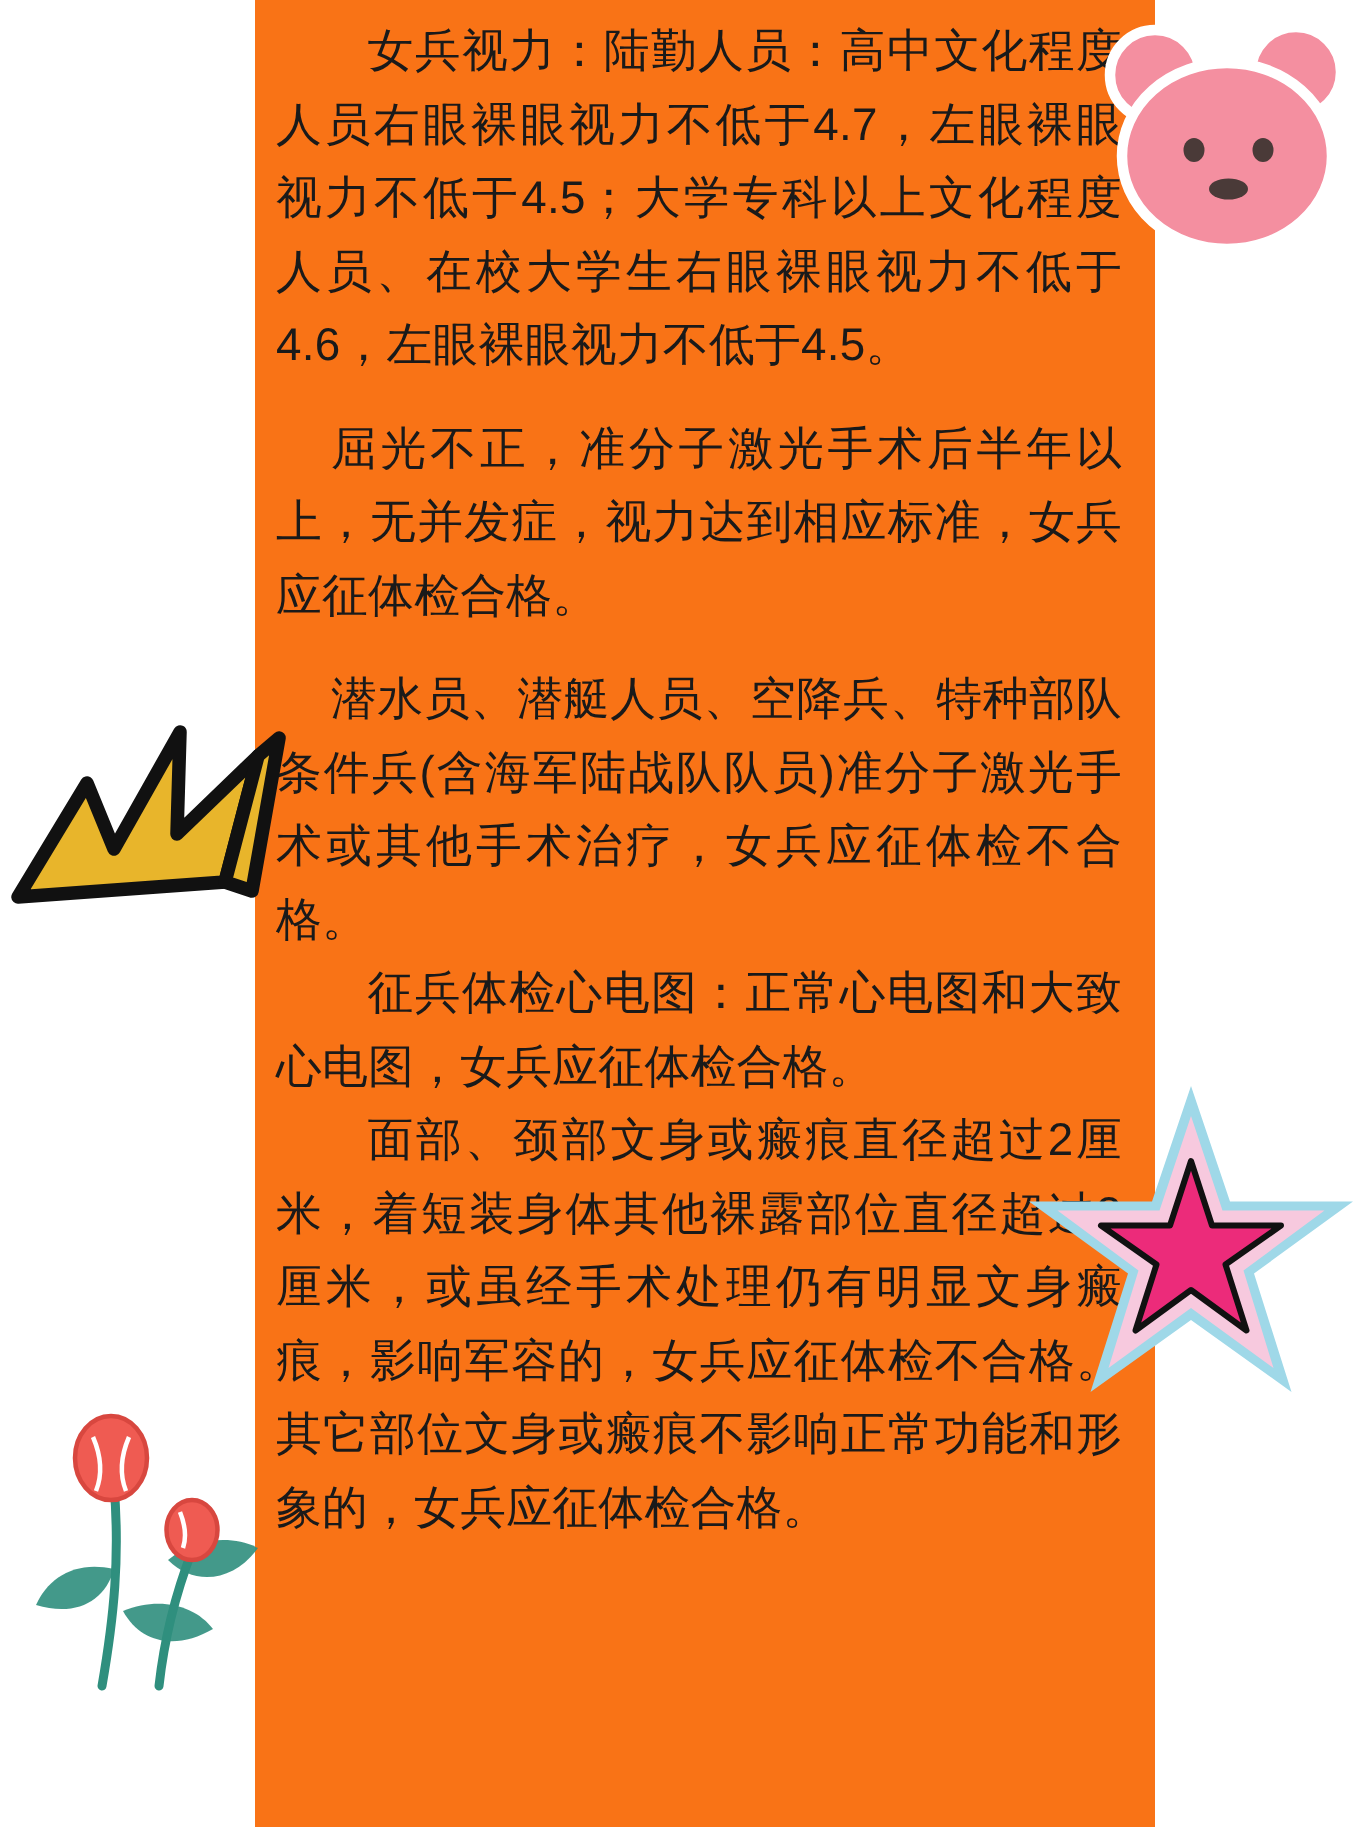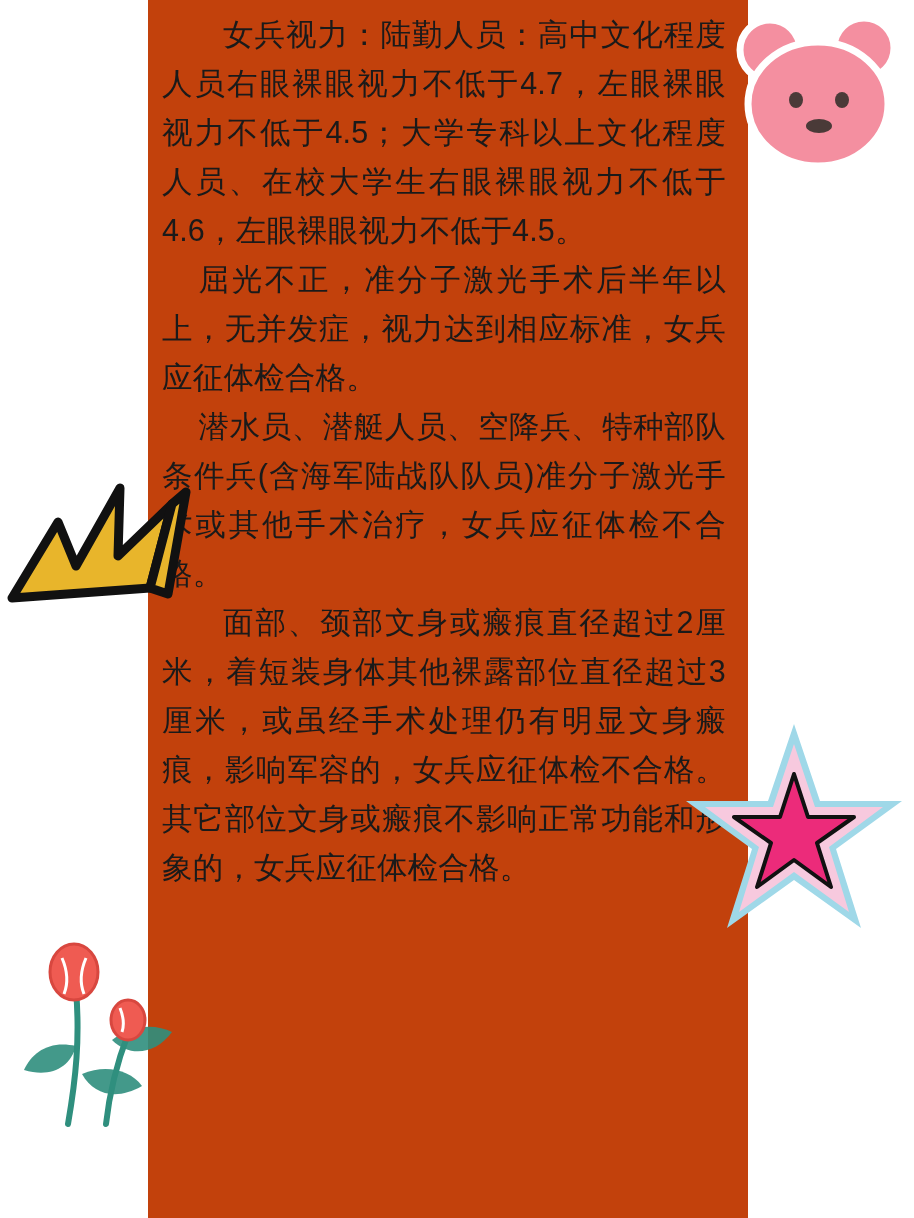--- a/index.html
+++ b/index.html
@@ -11,41 +11,42 @@
     position: relative;
     width: 914px;
     height: 1218px;
     background: #ffffff;
     overflow: hidden;
     font-family: "Liberation Sans", "DejaVu Sans", sans-serif;
   }
   
   .text-column {
     position: absolute;
-    left: 148px;
+    left: 170px;
     top: 0px;
     width: 600px;
     height: 1218px;
-    background: #c2410c;
+    background: #f97316;
     box-sizing: border-box;
     padding: 10px 22px 0 14px;
   }
   .para {
     font-size: 30.5px;
     line-height: 49px;
     color: #1a1a1a;
     text-indent: 2em;
     margin: 0 0 0 0;
     letter-spacing: 0.2px;
     text-align: justify;
     text-justify: inter-ideograph;
     font-family: "Liberation Sans", "DejaVu Sans", sans-serif;
   }
   .para.tight {
     text-indent: 1.2em;
+    margin-top: 20px;
   }
 
   
   .sticker { position: absolute; }
 
   
   .bear { right: 8px; top: 8px; width: 180px; height: 175px; }
 
   
   .crown { left: 0px; top: 470px; width: 200px; height: 160px; }
@@ -58,20 +59,21 @@
 </style>
 </head>
 <body>
 
 <div id="page">
 
   <div class="text-column">
     <p class="para">女兵视力：陆勤人员：高中文化程度人员右眼裸眼视力不低于4.7，左眼裸眼视力不低于4.5；大学专科以上文化程度人员、在校大学生右眼裸眼视力不低于4.6，左眼裸眼视力不低于4.5。</p>
     <p class="para tight">屈光不正，准分子激光手术后半年以上，无并发症，视力达到相应标准，女兵应征体检合格。</p>
     <p class="para tight">潜水员、潜艇人员、空降兵、特种部队条件兵(含海军陆战队队员)准分子激光手术或其他手术治疗，女兵应征体检不合格。</p>
+    <p class="para">征兵体检心电图：正常心电图和大致心电图，女兵应征体检合格。</p>
     <p class="para">面部、颈部文身或瘢痕直径超过2厘米，着短装身体其他裸露部位直径超过3厘米，或虽经手术处理仍有明显文身瘢痕，影响军容的，女兵应征体检不合格。其它部位文身或瘢痕不影响正常功能和形象的，女兵应征体检合格。</p>
 
   </div>
 
   <svg class="sticker bear" viewBox="0 0 180 175">
     <g fill="#f48fa0" stroke="#ffffff" stroke-width="7" stroke-linejoin="round">
       <circle cx="44" cy="42" r="30"></circle>
       <circle cx="138" cy="40" r="30"></circle>
       <ellipse cx="92" cy="96" rx="70" ry="62"></ellipse>
     </g>

